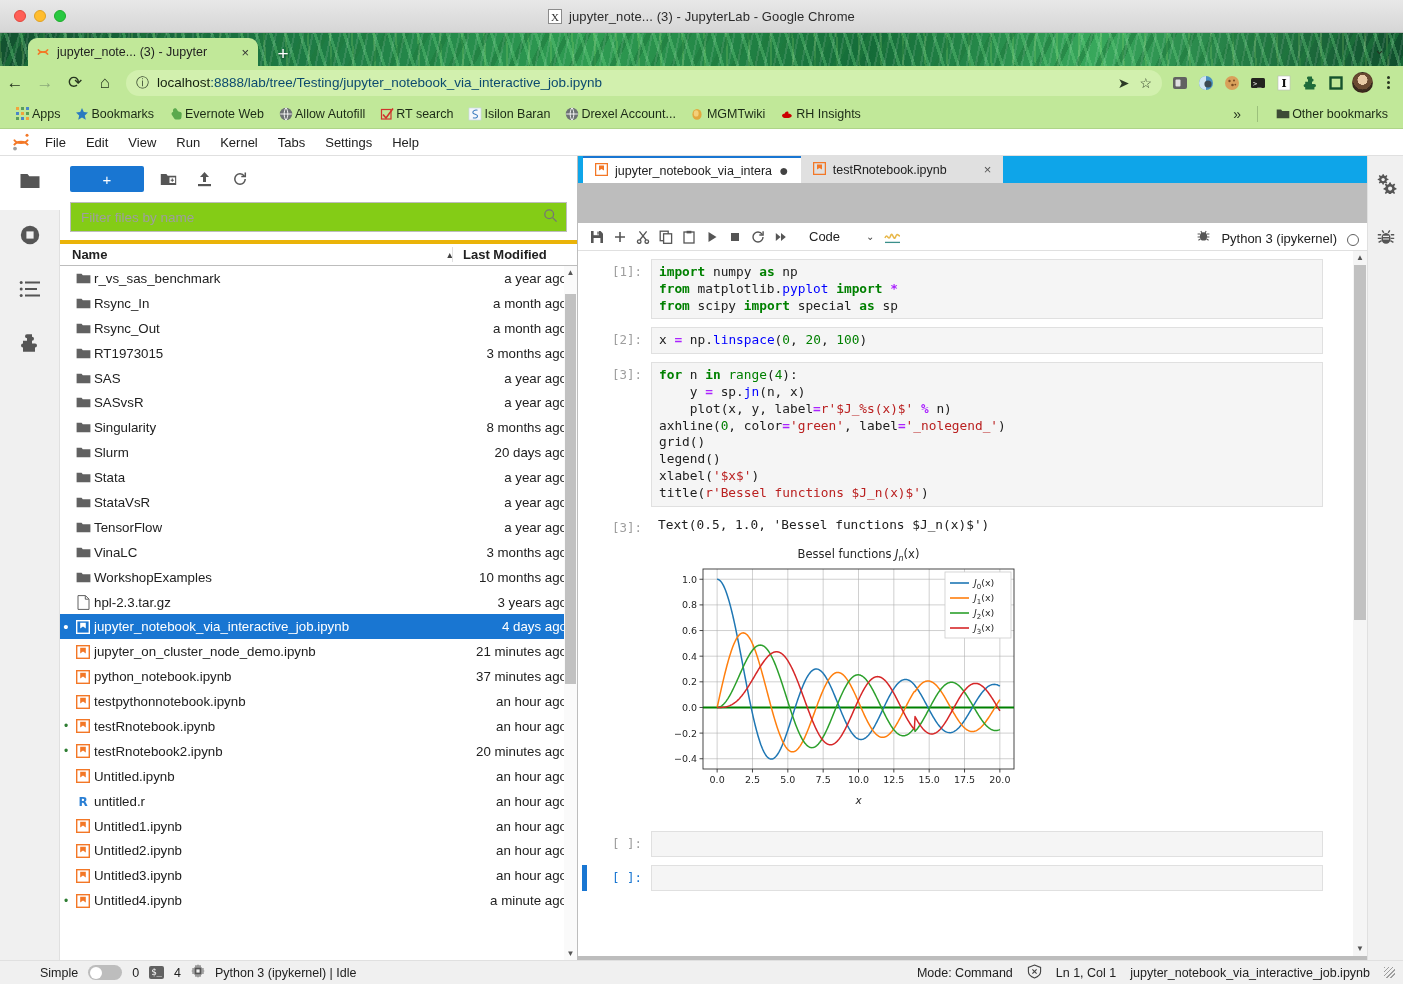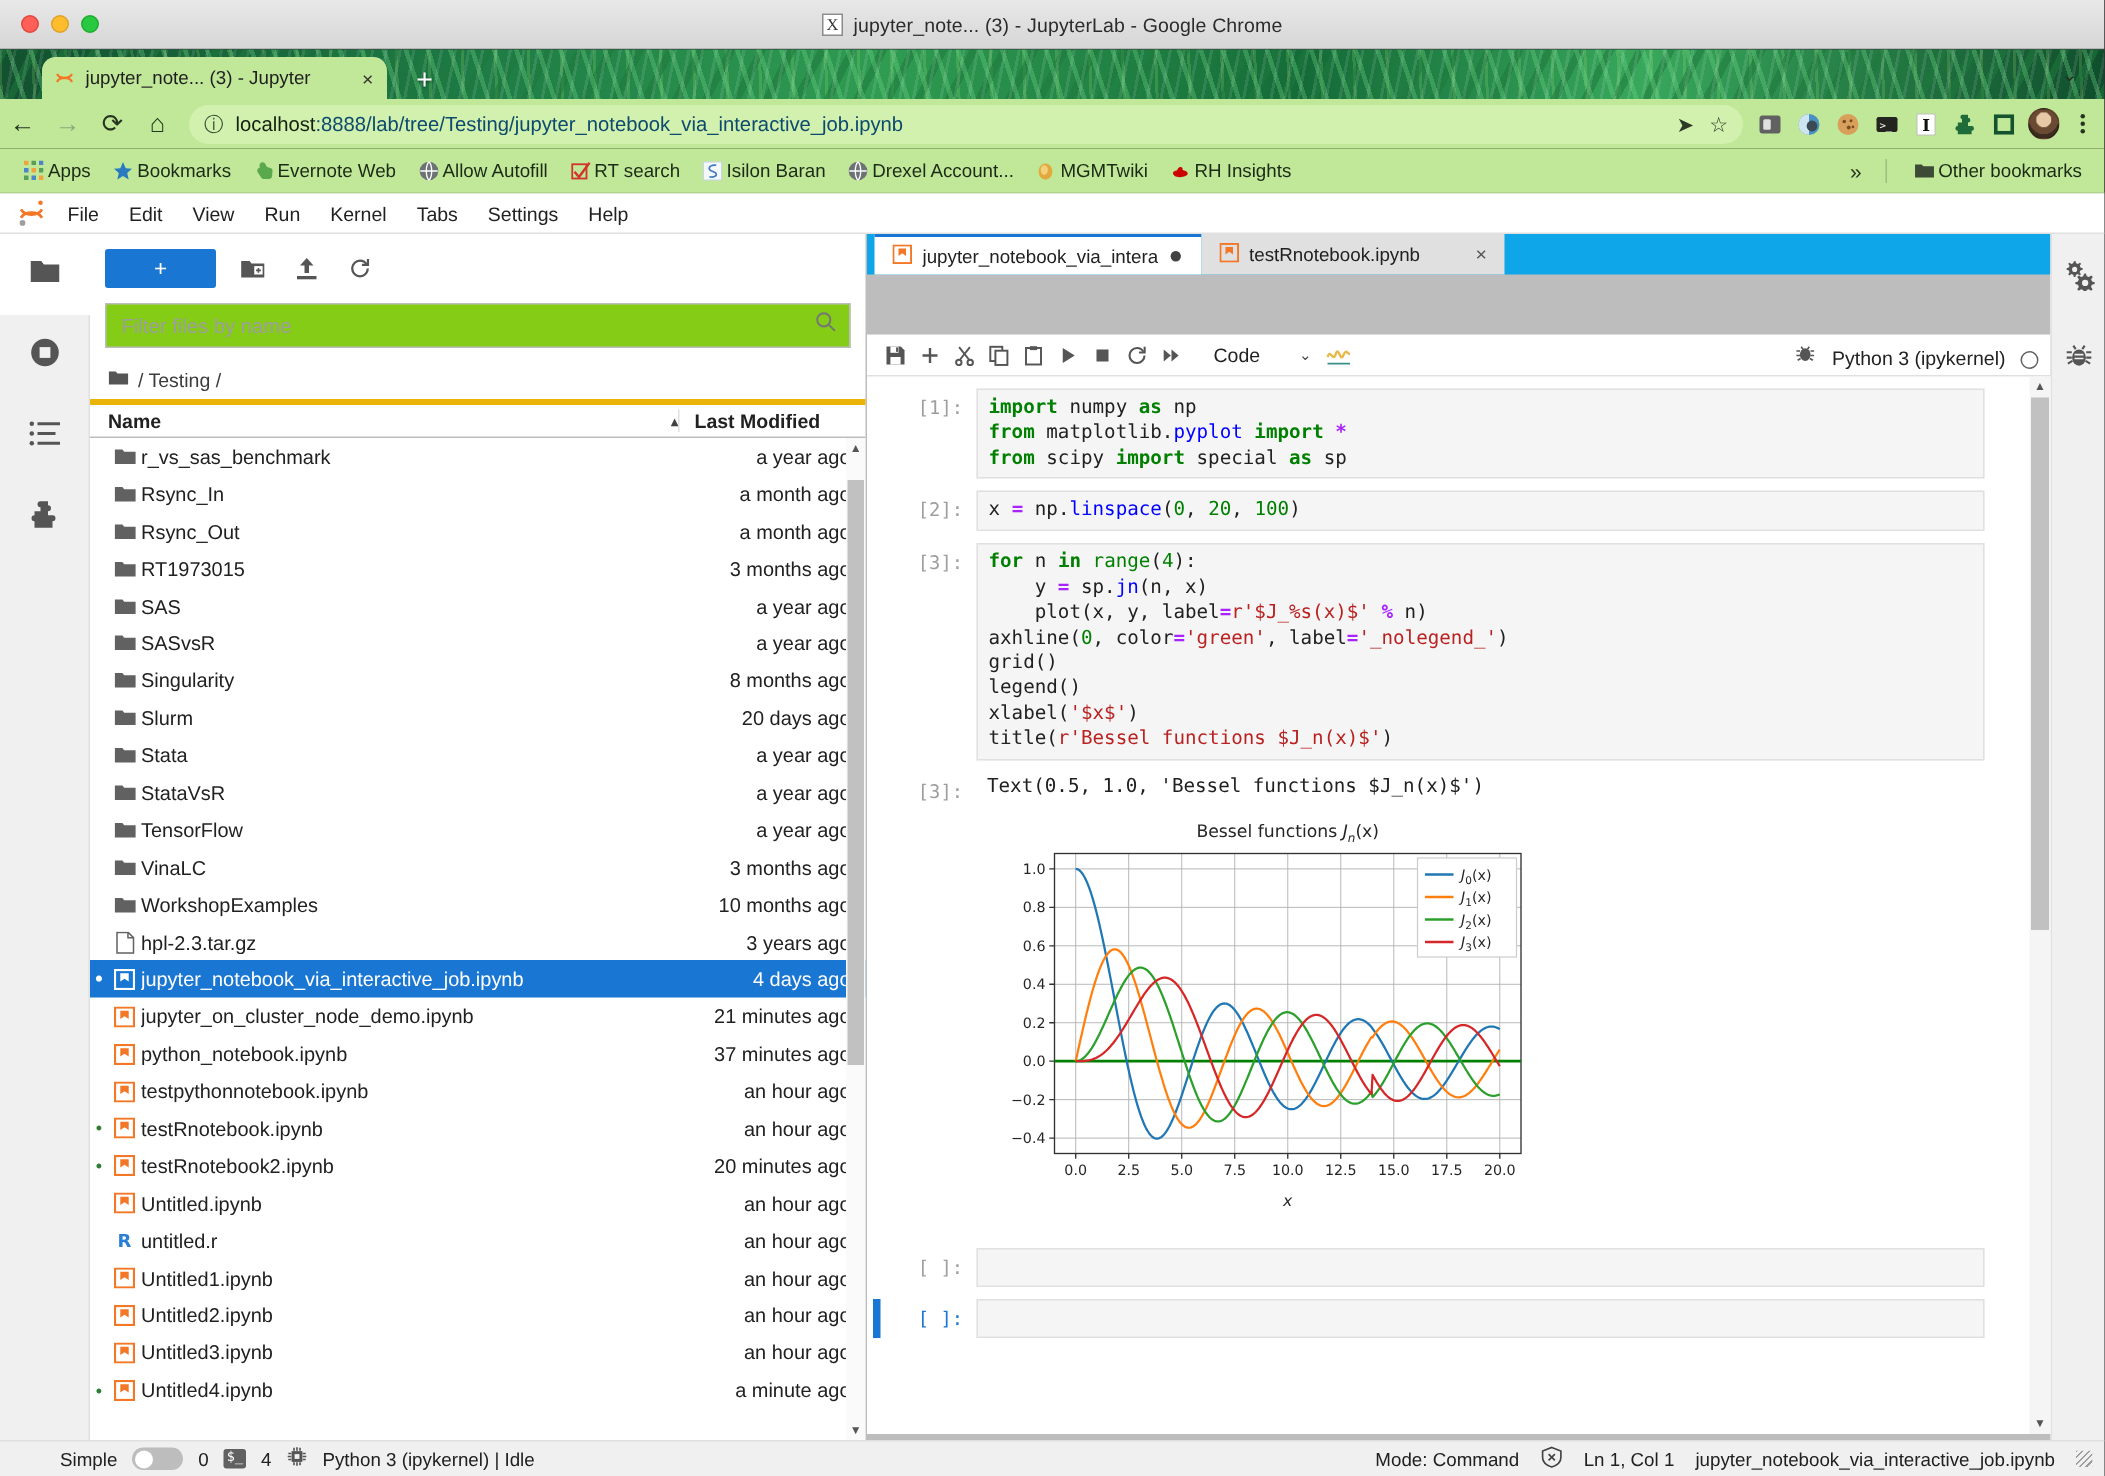--- a/index.html
+++ b/index.html
@@ -596,28 +596,20 @@
             <input type="text" value="" placeholder="Filter files by name" style="">
             <span>
               <svg width="15" height="15" viewBox="0 0 15 15">
                   <circle cx="6.2" cy="6.2" r="4.4" fill="none" stroke="#757575" stroke-width="1.3"></circle>
                   <path d="M9.6 9.6 13.6 13.6" stroke="#757575" stroke-width="1.3"></path>
                 </svg>
             </span>
           </div>
         </div>
 
-        <div class="fb-crumbs">
-          <span>
-            <svg width="14" height="12" viewBox="0 0 14 12">
-                <path d="M.6 1.6h4.6l1.1 1.4H13.4V10.4H.6Z" fill="#555"></path>
-              </svg>
-          </span>
-          <span>/ Testing /</span>
-        </div>
 
         <div class="fb-head">
           <div class="c1">
             <span>Name</span>
             <span style="margin-left:auto;font-size:9px;color:#424242">▴</span>
           </div>
           <div class="c2">Last Modified</div>
         </div>
 
         <div class="fb-list">

